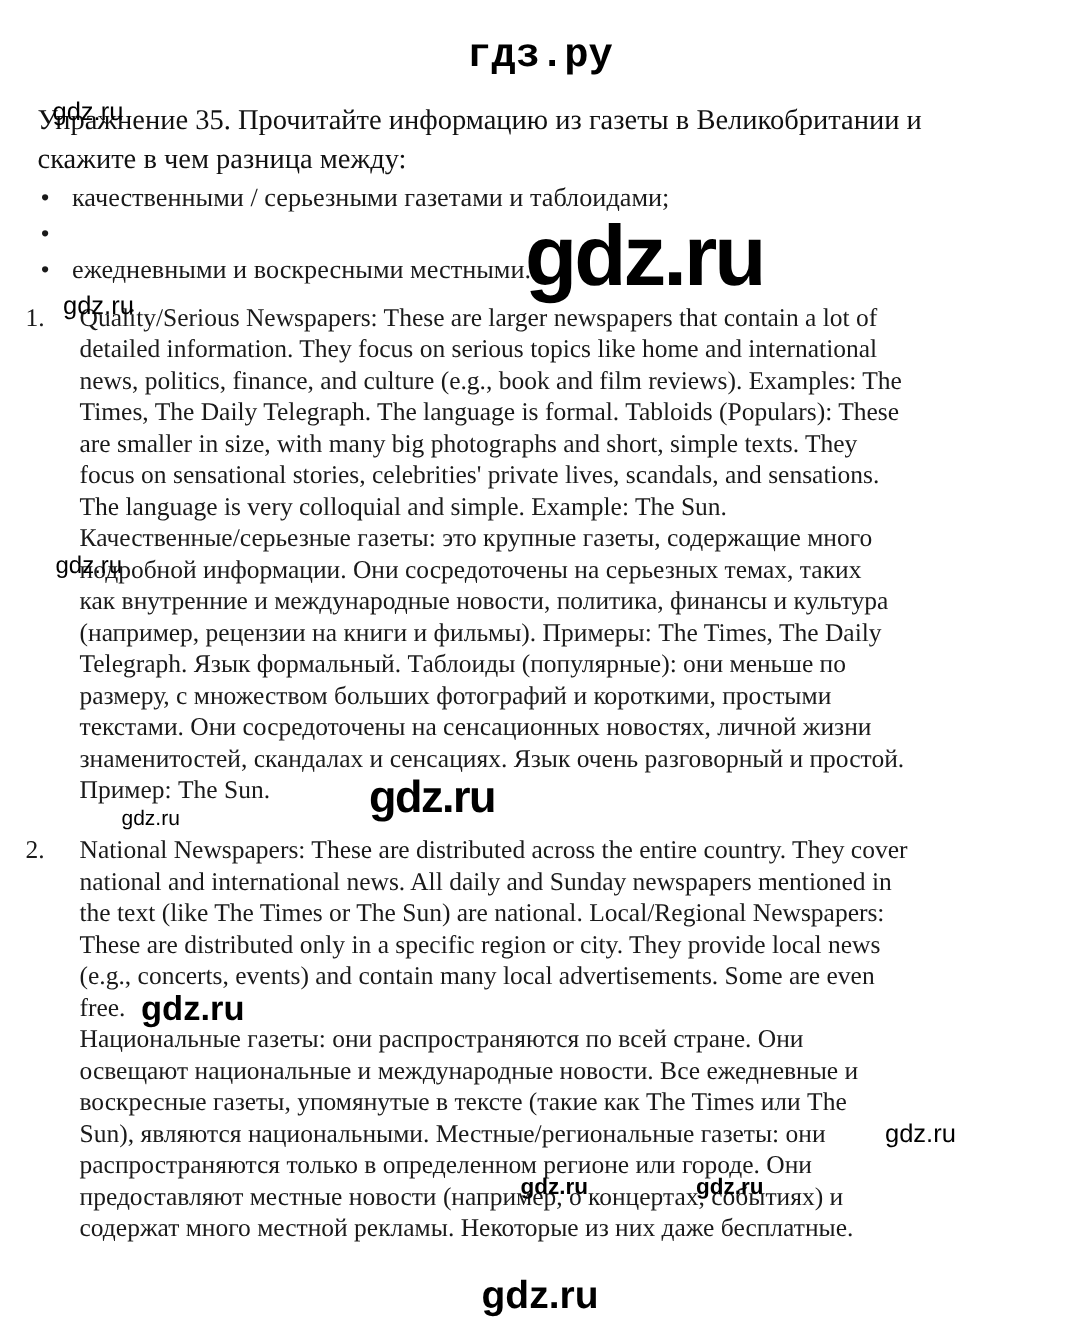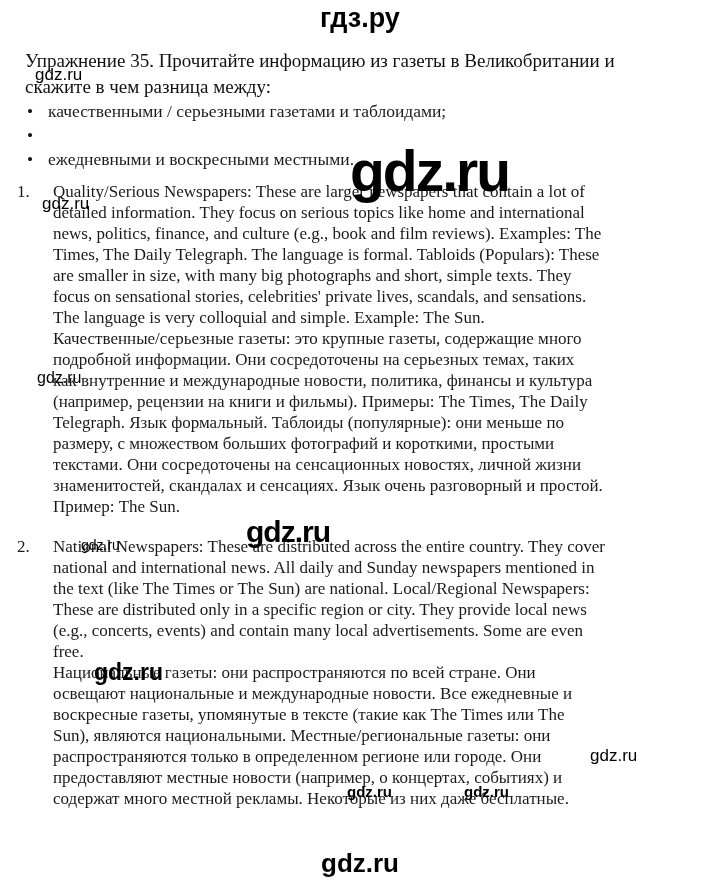--- a/index.html
+++ b/index.html
@@ -3,22 +3,22 @@
 <meta charset="utf-8">
 <style>
   html,body { margin:0; padding:0; background:#ffffff; }
   .page {
     position:relative; width:720px; height:883px; overflow:hidden;
     background:#ffffff; color:#1a1a1a;
     font-family:"Liberation Serif", serif;
   }
   .logo-top {
     padding-top:3px; text-align:center;
-    font-family:Liberation Sans, sans-serif;
-    font-weight:700; font-size:27px; line-height:30px; color:#000;
+    font-family:Liberation Mono, monospace;
+    font-weight:700; font-size:27px; line-height:30px; color:#000;margin-top:20px;
   }
   .page-label { margin:7px 0 0 25px; font-size:19px; line-height:24px; }
   .exercise-title {
     margin:15px 25px 0 25px; font-weight:400; font-size:19px;
     line-height:25.5px; white-space:pre-line; color:#111;
   }
   .bullets { list-style:none; margin:0; padding:0; }
   .bullet { display:flex; font-size:17.5px; line-height:24px; }
   .dot { margin-left:27px; width:21px; flex:none; }
   .answers { margin-top:10px; }

